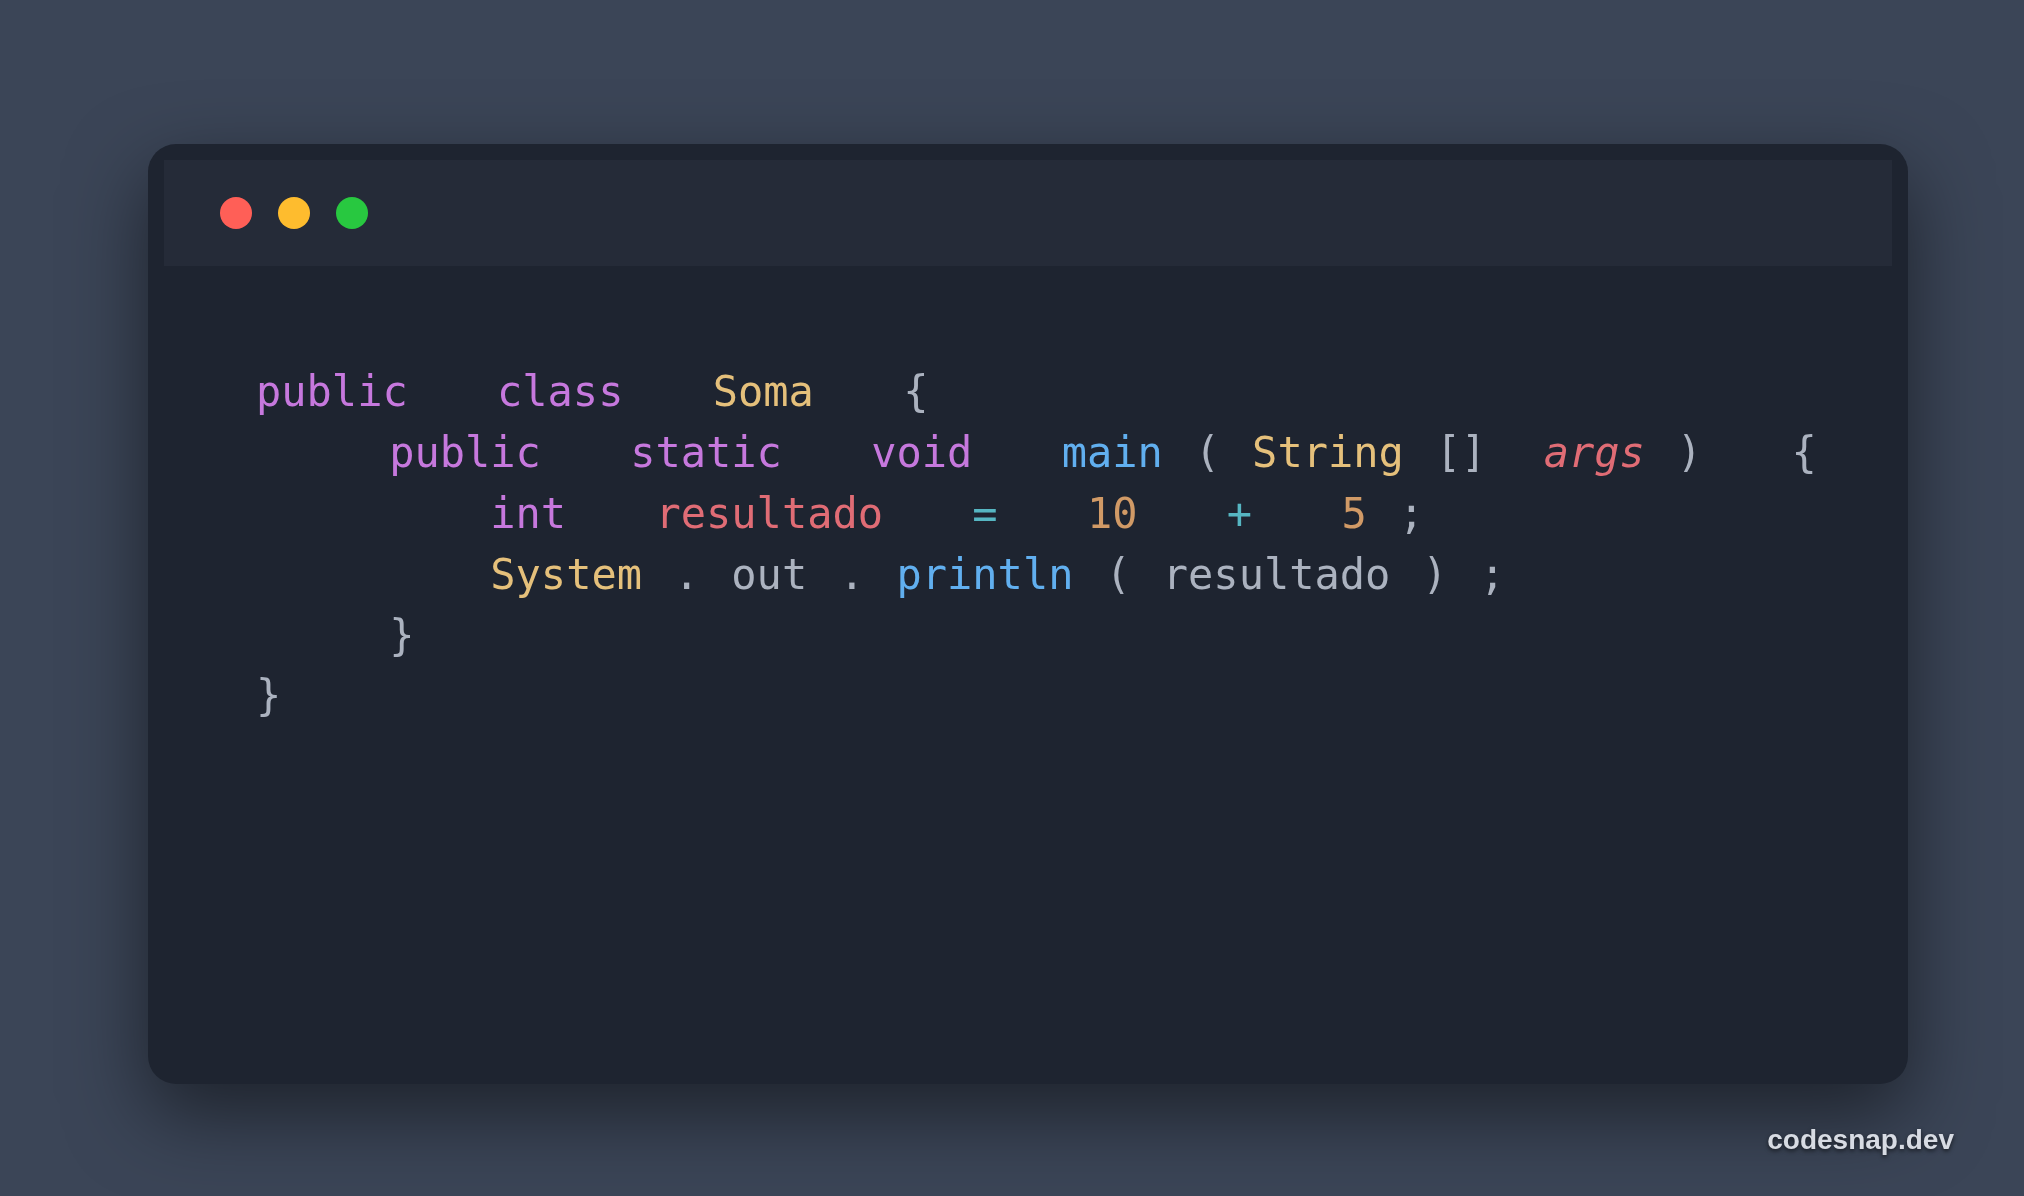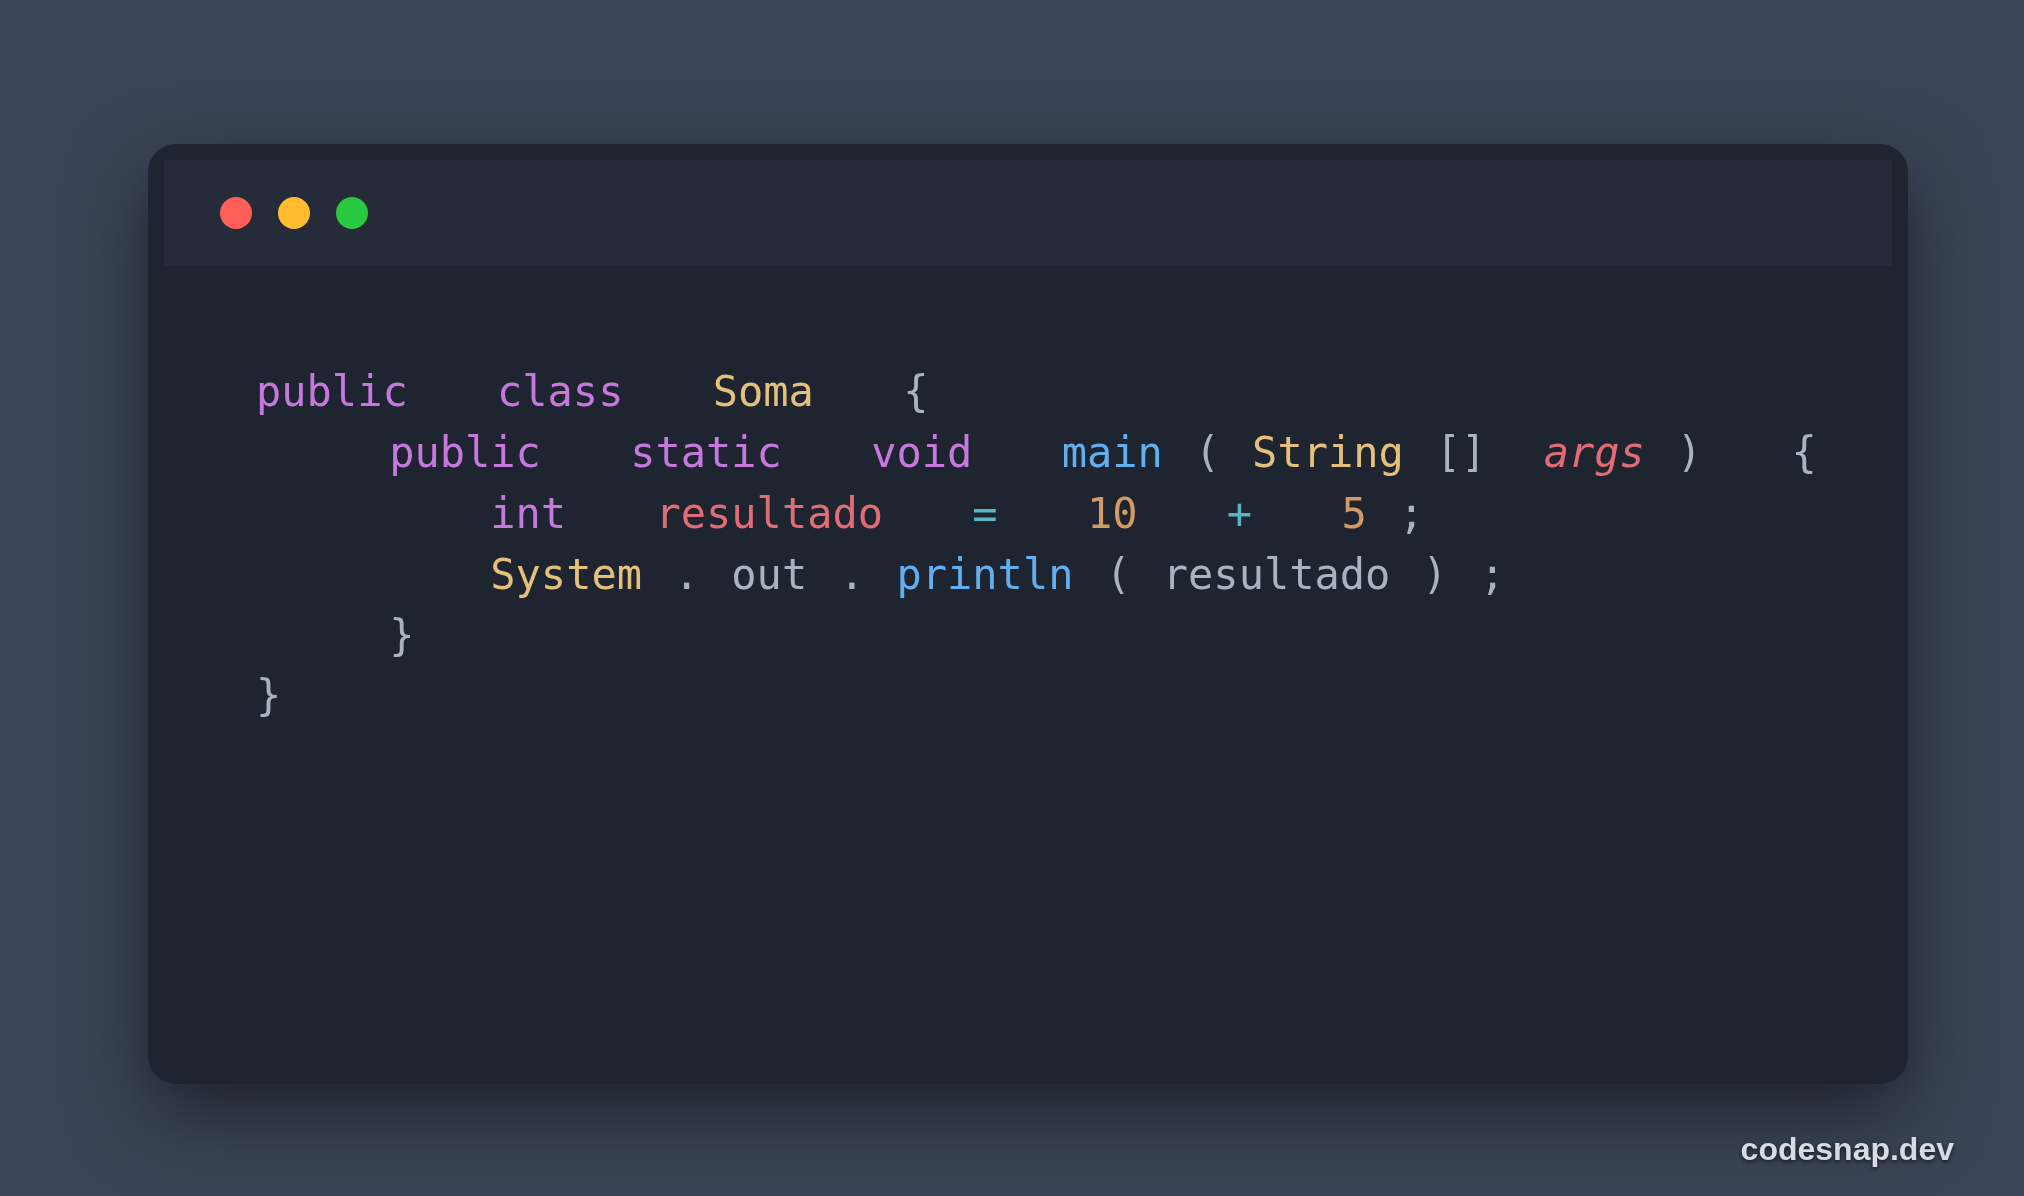--- a/index.html
+++ b/index.html
@@ -51,25 +51,25 @@
   .tok-method  { color: #61afef; }
   .tok-type    { color: #e5c07b; }
   .tok-var     { color: #e06c75; }
   .tok-param   { color: #e06c75; font-style: italic; }
   .tok-number  { color: #d19a66; }
   .tok-op      { color: #56b6c2; }
   .tok-punct   { color: #abb2bf; }
   .tok-ident   { color: #abb2bf; }
   .watermark {
     position: absolute;
-    bottom: 28px;
+    bottom: 40px;
     right: 70px;
     color: #d7dbe3;
     font-family: -apple-system, BlinkMacSystemFont, 'Segoe UI', sans-serif;
-    font-size: 32px;
+    font-size: 28px;
     font-weight: 700;
     text-shadow: 0 2px 4px rgba(0,0,0,0.6);
   }
 </style>
 </head>
 <body>
 
 <div class="window">
   <div class="titlebar">
     <span class="dot red"></span>

